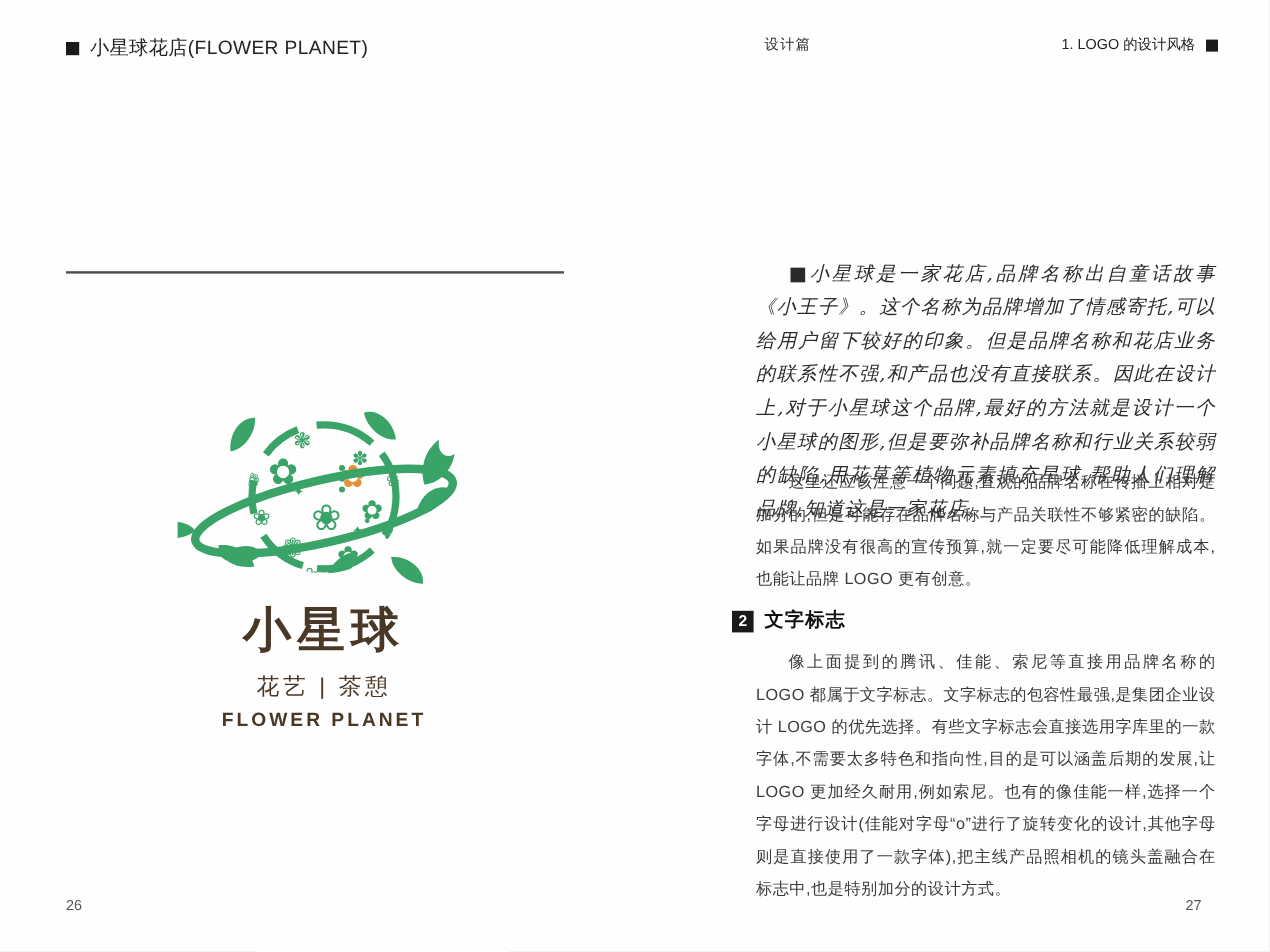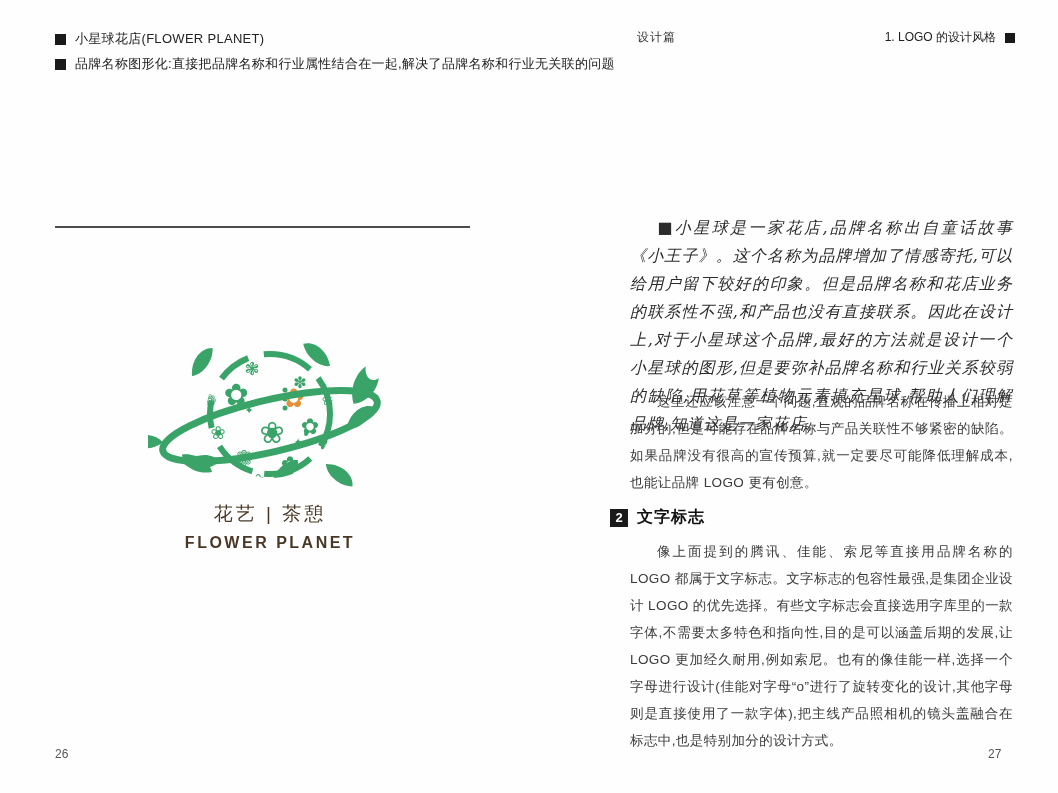--- a/index.html
+++ b/index.html
@@ -8,21 +8,21 @@
   }
   *{margin:0;padding:0;box-sizing:border-box;}
   html,body{background:#e8e8e8;}
   body{font-family:"Liberation Sans","DejaVu Sans",sans-serif;}
   .spread{
     position:relative;width:1058px;height:793px;background:var(--paper);
     margin:0 auto;overflow:hidden;color:var(--ink);
   }
   
   .hdr-left{position:absolute;left:55px;top:30px;display:flex;flex-direction:column;gap:7px;}
-  .hdr-line{display:flex;align-items:center;gap:9px;font-size:13px;color:#222;letter-spacing:.3px;white-space:nowrap;}
+  .hdr-line{display:flex;align-items:center;gap:9px;font-size:16px;color:#222;letter-spacing:.3px;white-space:nowrap;}
   .sq{width:11px;height:11px;background:var(--ink);flex:0 0 auto;}
   .sq.small{width:10px;height:10px;}
   .hdr-center{position:absolute;left:637px;top:29px;font-size:12px;color:#333;letter-spacing:1px;}
   .hdr-right{position:absolute;right:43px;top:29px;display:flex;align-items:center;gap:9px;font-size:12px;color:#222;}
   
   .rule{position:absolute;left:55px;top:226px;width:415px;height:2px;background:#4d4d4d;}
   .logo{position:absolute;left:148px;top:342px;width:244px;text-align:center;}
   .logo svg{display:block;}
   .logo-name{font-size:40px;font-weight:700;color:var(--brown);letter-spacing:5px;margin-top:3px;white-space:nowrap;}
   .logo-sub{font-size:19px;font-weight:400;color:var(--brown);letter-spacing:3px;margin-top:7px;white-space:nowrap;}
@@ -51,24 +51,20 @@
 </style>
 </head>
 <body>
 
 <div class="spread">
 
   <div class="hdr-left">
     <div class="hdr-line">
       <span class="sq"></span>
       <span>小星球花店(FLOWER PLANET)</span>
-    </div>
-    <div class="hdr-line">
-      <span class="sq"></span>
-      <span>品牌名称图形化:直接把品牌名称和行业属性结合在一起,解决了品牌名称和行业无关联的问题</span>
     </div>
   </div>
 
   <div class="hdr-center">设计篇</div>
 
   <div class="hdr-right">
     <span>1. LOGO 的设计风格</span>
     <span class="sq small"></span>
   </div>
 
@@ -119,20 +115,21 @@
 
       <g transform="rotate(-13 122 84)">
         <ellipse class="ring" cx="122" cy="84" rx="110" ry="26" stroke-width="7"></ellipse>
         <use href="#leaf" class="g" transform="translate(14,76) rotate(-150)"></use>
         <use href="#leaf" class="g" transform="translate(30,102) rotate(20)"></use>
         <use href="#leaf" class="g" transform="translate(196,104) rotate(-15)"></use>
       </g>
       <use href="#bud" class="g" transform="translate(212,42) rotate(18) scale(1.15)"></use>
     </svg>
 
+    <div class="logo-name">小星球</div>
     <div class="logo-sub">花艺 | 茶憩</div>
     <div class="logo-en">FLOWER PLANET</div>
   </div>
 
   <div class="col">
     <p class="para p-kai">■小星球是一家花店,品牌名称出自童话故事《小王子》。这个名称为品牌增加了情感寄托,可以给用户留下较好的印象。但是品牌名称和花店业务的联系性不强,和产品也没有直接联系。因此在设计上,对于小星球这个品牌,最好的方法就是设计一个小星球的图形,但是要弥补品牌名称和行业关系较弱的缺陷,用花草等植物元素填充星球,帮助人们理解品牌,知道这是一家花店。</p>
     <p class="para p-sans p2">这里还应该注意一个问题,直观的品牌名称在传播上相对是加分的,但是可能存在品牌名称与产品关联性不够紧密的缺陷。如果品牌没有很高的宣传预算,就一定要尽可能降低理解成本,也能让品牌 LOGO 更有创意。</p>
 
     <div class="sec">
       <span class="sec-badge">2</span>

